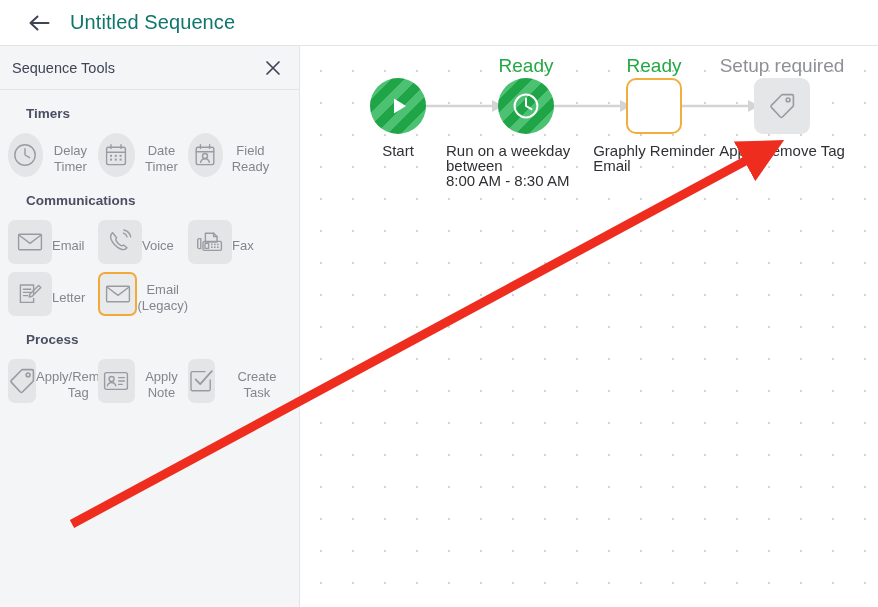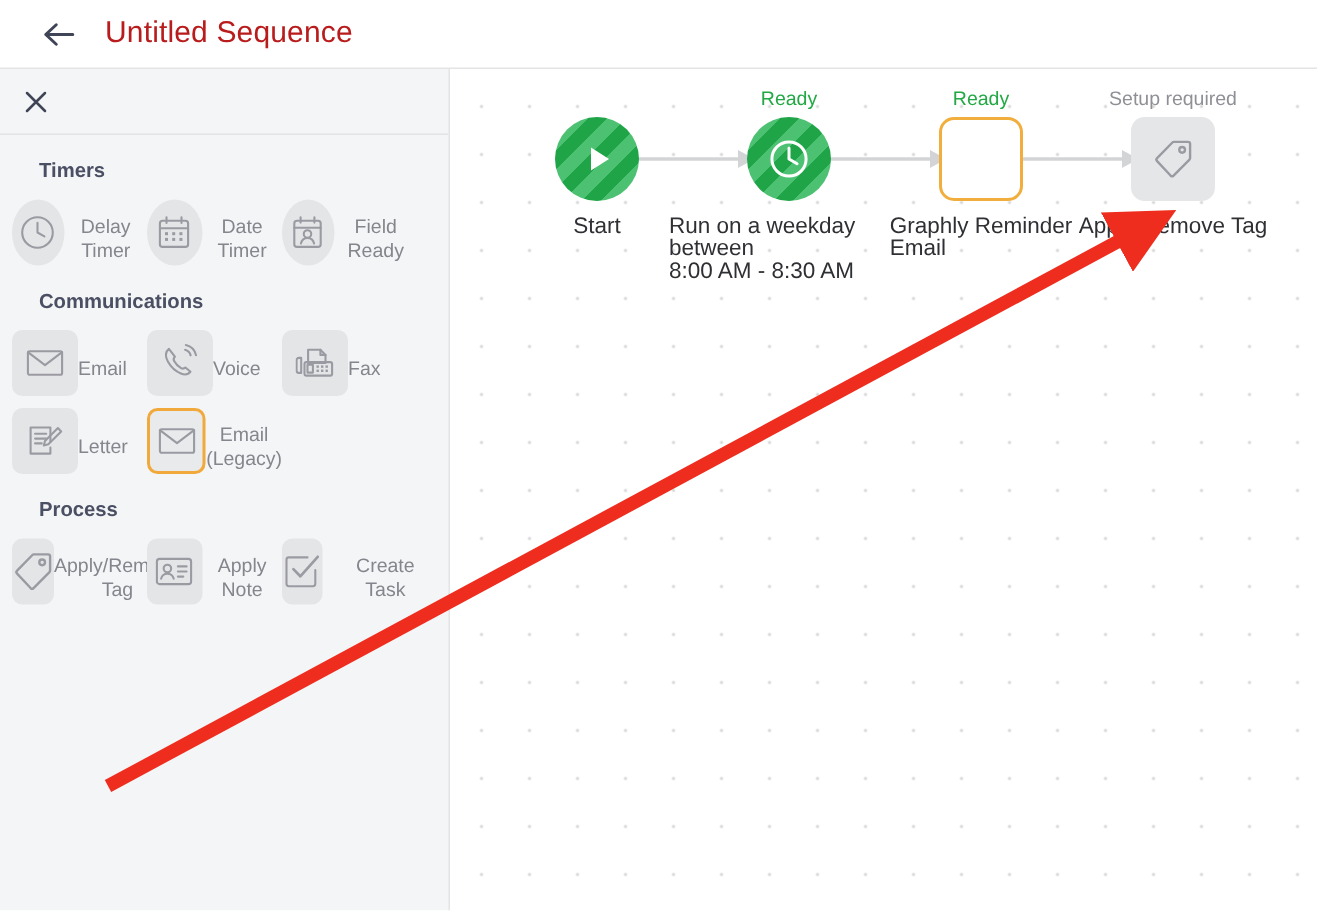--- a/index.html
+++ b/index.html
@@ -18,21 +18,21 @@
     border-bottom: 1px solid #e3e4e6;
     display: flex; align-items: center;
   }
   .back-btn {
     width: 34px; height: 34px; margin-left: 22px;
     display: flex; align-items: center; justify-content: center;
     cursor: pointer;
   }
   .page-title {
     margin-left: 14px;
-    font-size: 20px; color: #b91c1c; font-weight: 400;
+    font-size: 20px; color: #0f766e; font-weight: 400;
     letter-spacing: .1px;
   }
 
   
   .sidebar {
     position: absolute; left: 0; top: 46px; width: 300px; height: 561px;
     background: #f4f5f6;
     border-right: 1px solid #e3e4e6;
     overflow: hidden;
   }
@@ -84,21 +84,21 @@
     background-color: #ffffff;
     background-image: radial-gradient(#d4d5d6 1px, transparent 1.1px);
     background-size: 32px 32px;
     background-position: 4px 9px;
     overflow: hidden;
   }
   .flow { position: absolute; left: 0; top: 0; width: 577px; height: 561px; }
 
   .node { position: absolute; display: flex; flex-direction: column; align-items: center; }
   .node-status {
-    font-size: 13px; line-height: 15px; margin-bottom: 5px; white-space: nowrap;
+    font-size: 19px; line-height: 15px; margin-bottom: 5px; white-space: nowrap;
   }
   .node-status.ready { color: #22a844; }
   .node-status.setup { color: #8e9095; }
   .node-status.blank { visibility: hidden; }
 
   .shape-circle {
     width: 56px; height: 56px; border-radius: 50%;
     background: #22a84c;
     background-image: repeating-linear-gradient(
       -45deg, #20a448 0 9px, #4cc172 9px 18px);
@@ -134,20 +134,21 @@
     <div class="back-btn">
       <svg width="22" height="18" viewBox="0 0 22 18">
         <path d="M9.5 2.5 L2.5 9 L9.5 15.5 M2.8 9 H20.5" fill="none" stroke="#3f4456" stroke-width="2" stroke-linecap="round" stroke-linejoin="round"></path>
       </svg>
     </div>
     <div class="page-title">Untitled Sequence</div>
   </div>
 
   <div class="sidebar">
     <div class="sidebar-header">
+      <div class="sidebar-header-title">Sequence Tools</div>
       <div class="close-btn">
         <svg width="16" height="16" viewBox="0 0 16 16">
           <path d="M2 2 L14 14 M14 2 L2 14" stroke="#3f4456" stroke-width="1.7" stroke-linecap="round"></path>
         </svg>
       </div>
     </div>
     <div id="sidebar-sections">
         <div class="section">
           <div class="section-title">Timers</div>
           <div class="tool-row">

